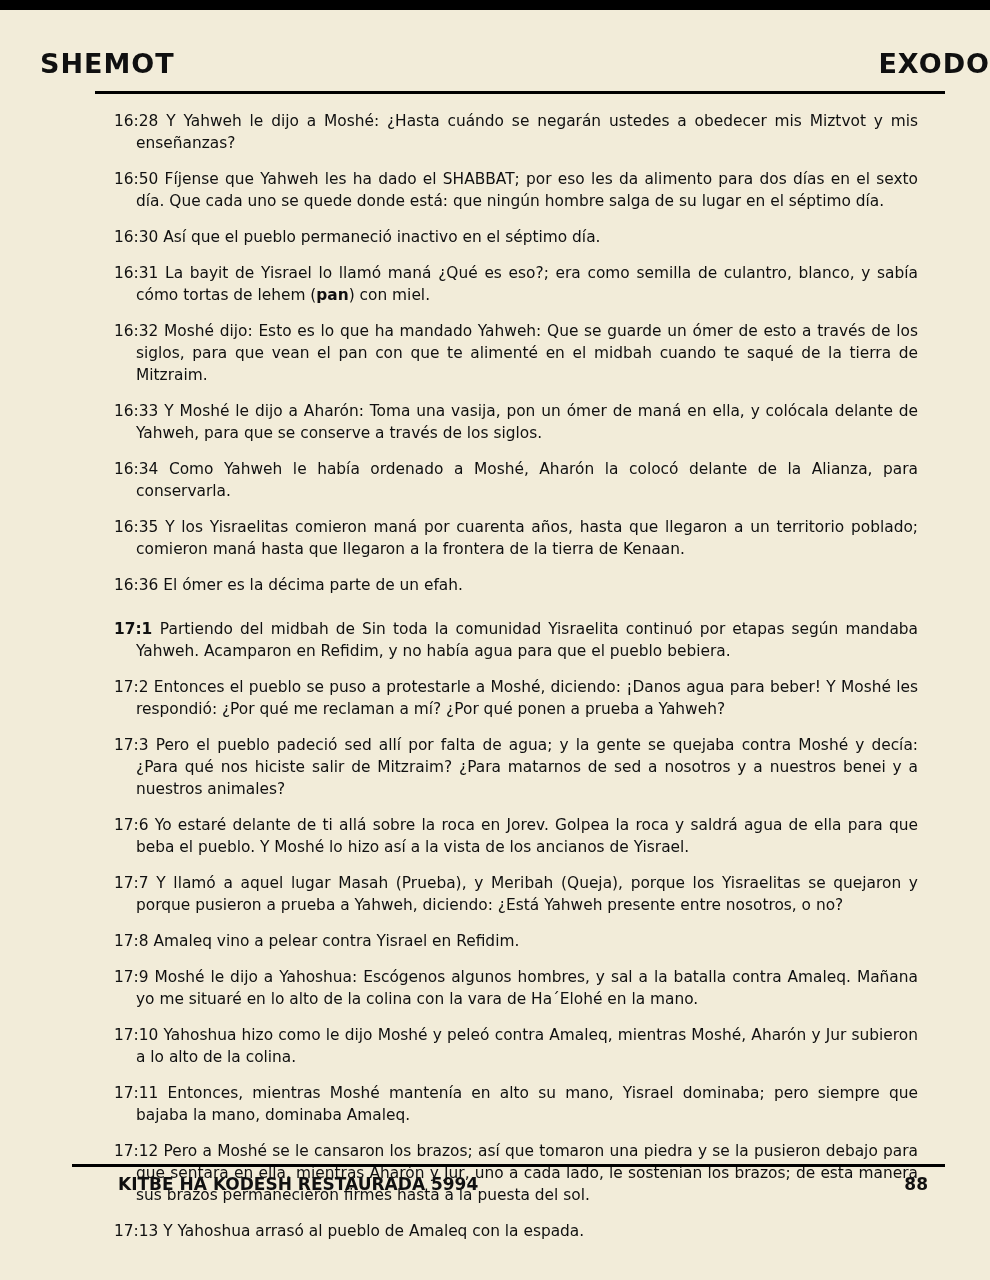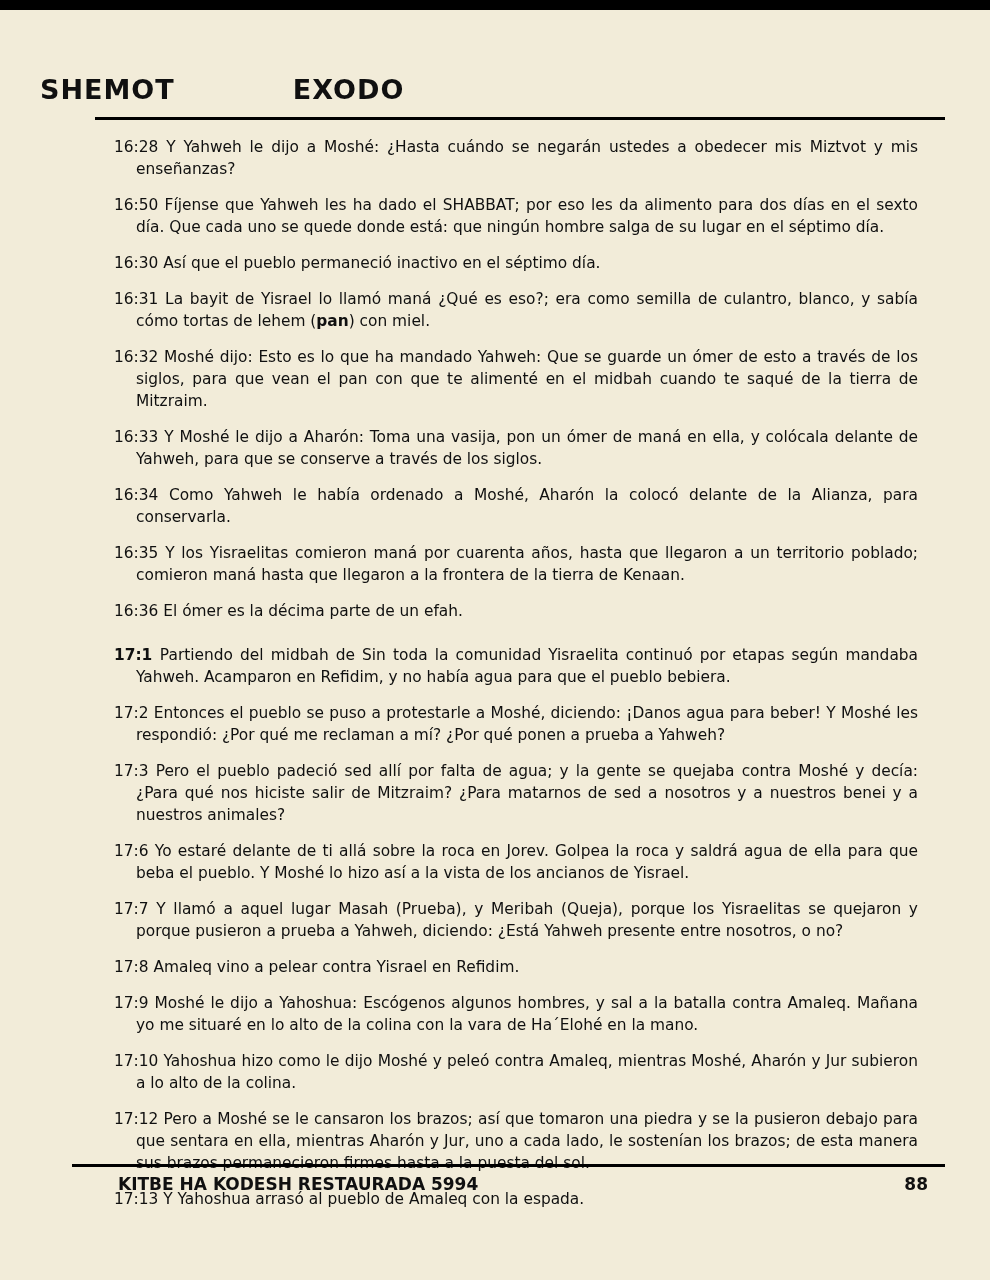--- a/index.html
+++ b/index.html
@@ -16,23 +16,23 @@
     overflow: hidden;
   }
   .scan-edge-top {
     position: absolute;
     top: 0; left: 0;
     width: 100%;
     height: 10px;
     background: #000;
   }
   .header {
-    padding-top: 74px;
+    padding-top: 48px;
     display: flex;
-    justify-content: flex-start;
+    justify-content: space-between;
     gap: 118px;
     padding-left: 40px;
   }
   .header .title {
     font-size: 27px;
     font-weight: bold;
     letter-spacing: 1px;
   }
   .header-rule {
     height: 3px;
@@ -99,20 +99,21 @@
     <p class="verse"><span class="vnum">16:35 </span><span>Y los Yisraelitas comieron maná por cuarenta años, hasta que llegaron a un territorio poblado; comieron maná hasta que llegaron a la frontera de la tierra de Kenaan.</span></p>
     <p class="verse"><span class="vnum">16:36 </span><span>El ómer es la décima parte de un efah.</span></p>
     <p class="verse gap"><span class="vnum bold">17:1 </span><span>Partiendo del midbah de Sin toda la comunidad Yisraelita continuó por etapas según mandaba Yahweh. Acamparon en Refidim, y no había agua para que el pueblo bebiera.</span></p>
     <p class="verse"><span class="vnum">17:2 </span><span>Entonces el pueblo se puso a protestarle a Moshé, diciendo: ¡Danos agua para beber! Y Moshé les respondió: ¿Por qué me reclaman a mí? ¿Por qué ponen a prueba a Yahweh?</span></p>
     <p class="verse"><span class="vnum">17:3 </span><span>Pero el pueblo padeció sed allí por falta de agua; y la gente se quejaba contra Moshé y decía: ¿Para qué nos hiciste salir de Mitzraim? ¿Para matarnos de sed a nosotros y a nuestros benei y a nuestros animales?</span></p>
     <p class="verse"><span class="vnum">17:6 </span><span>Yo estaré delante de ti allá sobre la roca en Jorev. Golpea la roca y saldrá agua de ella para que beba el pueblo. Y Moshé lo hizo así a la vista de los ancianos de Yisrael.</span></p>
     <p class="verse"><span class="vnum">17:7 </span><span>Y llamó a aquel lugar Masah (Prueba), y Meribah (Queja), porque los Yisraelitas se quejaron y porque pusieron a prueba a Yahweh, diciendo: ¿Está Yahweh presente entre nosotros, o no?</span></p>
     <p class="verse"><span class="vnum">17:8 </span><span>Amaleq vino a pelear contra Yisrael en Refidim.</span></p>
     <p class="verse"><span class="vnum">17:9 </span><span>Moshé le dijo a Yahoshua: Escógenos algunos hombres, y sal a la batalla contra Amaleq. Mañana yo me situaré en lo alto de la colina con la vara de Ha´Elohé en la mano.</span></p>
     <p class="verse"><span class="vnum">17:10 </span><span>Yahoshua hizo como le dijo Moshé y peleó contra Amaleq, mientras Moshé, Aharón y Jur subieron a lo alto de la colina.</span></p>
+    <p class="verse"><span class="vnum">17:11 </span><span>Entonces, mientras Moshé mantenía en alto su mano, Yisrael dominaba; pero siempre que bajaba la mano, dominaba Amaleq.</span></p>
     <p class="verse"><span class="vnum">17:12 </span><span>Pero a Moshé se le cansaron los brazos; así que tomaron una piedra y se la pusieron debajo para que sentara en ella, mientras Aharón y Jur, uno a cada lado, le sostenían los brazos; de esta manera sus brazos permanecieron firmes hasta a la puesta del sol.</span></p>
     <p class="verse"><span class="vnum">17:13 </span><span>Y Yahoshua arrasó al pueblo de Amaleq con la espada.</span></p>
   </div>
 
 <div class="footer-rule"></div>
 
 <div class="footer">
   <span>KITBE HA KODESH RESTAURADA  5994</span>
   <span>88</span>
 </div>

